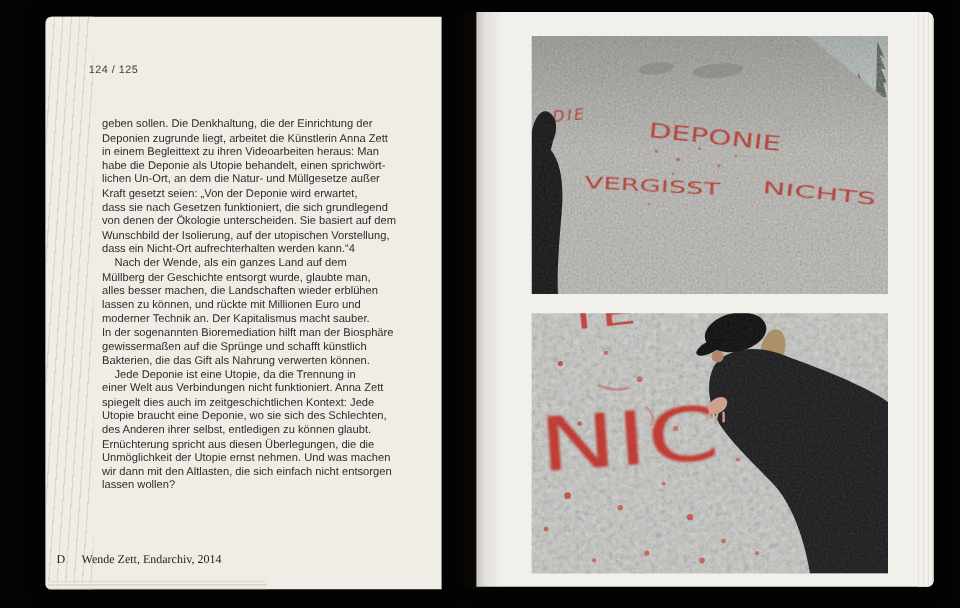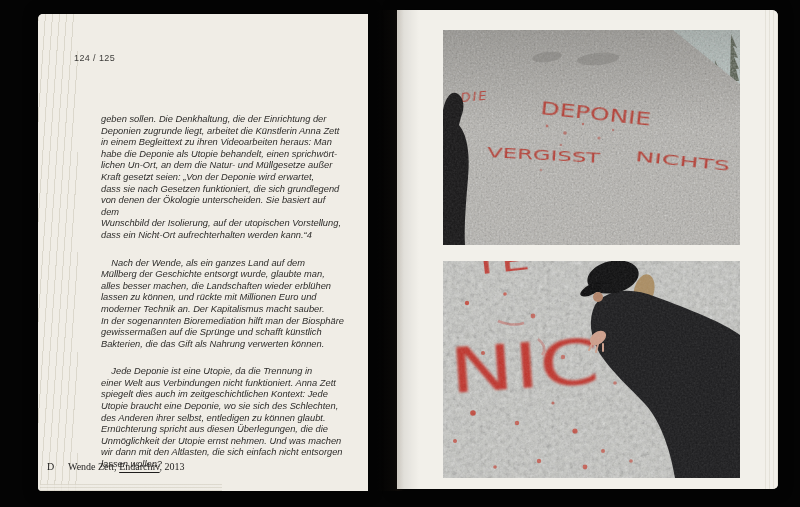--- a/index.html
+++ b/index.html
@@ -19,26 +19,26 @@
     background:repeating-linear-gradient(90deg,#e3e0d7 0 1px,#f2f0ea 1px 4px);opacity:.9;}
   .spine-shadow{position:absolute;left:377px;top:10px;width:42px;height:481px;pointer-events:none;
     background:linear-gradient(90deg,rgba(0,0,0,0) 0%,rgba(60,45,30,0.10) 40%,
                rgba(60,45,30,0.20) 50%,rgba(0,0,0,0.07) 64%,rgba(0,0,0,0) 100%);}
   .left-crease{position:absolute;left:334px;top:0;width:10px;height:100%;pointer-events:none;
     background:linear-gradient(90deg,rgba(0,0,0,0) 0%,rgba(0,0,0,0.05) 60%,rgba(0,0,0,0) 100%);}
   
   .page-number{position:absolute;left:36px;top:39px;font-size:9px;letter-spacing:.4px;color:#3d3c3a;}
   .body-text{position:absolute;left:47px;top:84px;width:275px;color:#2e2d2b;
              font-size:9.3px;line-height:11.6px;}
-  .body-text p{margin:16px;white-space:pre-line;font-style:italic;}
+  .body-text p{margin:0;white-space:pre-line;}
   .caption{position:absolute;left:9px;top:447px;font-family:"Liberation Serif",serif;
            font-size:10px;color:#1f1e1d;}
   .caption span{white-space:pre;}
   .caption .cap-label{display:inline-block;width:21px;}
-  .caption .cap-title{text-decoration:underline;text-underline-offset:2px;}
+  .caption .cap-title{text-underline-offset:2px;}
   
   .photo{position:absolute;display:block;}
   .photo-top{left:46px;top:20px;}
   .photo-bottom{left:46px;top:251px;}
   .spray-text{font-family:"DejaVu Sans",sans-serif;}
 </style>
 </head>
 <body>
 
 <div class="stage">
@@ -73,21 +73,21 @@
 spiegelt dies auch im zeitgeschichtlichen Kontext: Jede
 Utopie braucht eine Deponie, wo sie sich des Schlechten,
 des Anderen ihrer selbst, entledigen zu können glaubt.
 Ernüchterung spricht aus diesen Überlegungen, die die
 Unmöglichkeit der Utopie ernst nehmen. Und was machen
 wir dann mit den Altlasten, die sich einfach nicht entsorgen
 lassen wollen?</p>
     </div>
 
     <div class="caption">
-      <span class="cap-label">D</span><span>Wende Zett, </span><span class="cap-title">Endarchiv</span><span>, 2013</span>
+      <span class="cap-label">D</span><span>Wende Zett, </span><span class="cap-title">Endarchiv</span><span>, 2014</span>
     </div>
 
     <div class="left-crease"></div>
   </div>
 
   <div class="page page-right">
 
     <svg class="photo photo-top" width="297" height="215" viewBox="0 0 297 215">
       <defs>
         <filter id="gFine" x="-5%" y="-5%" width="110%" height="110%">

